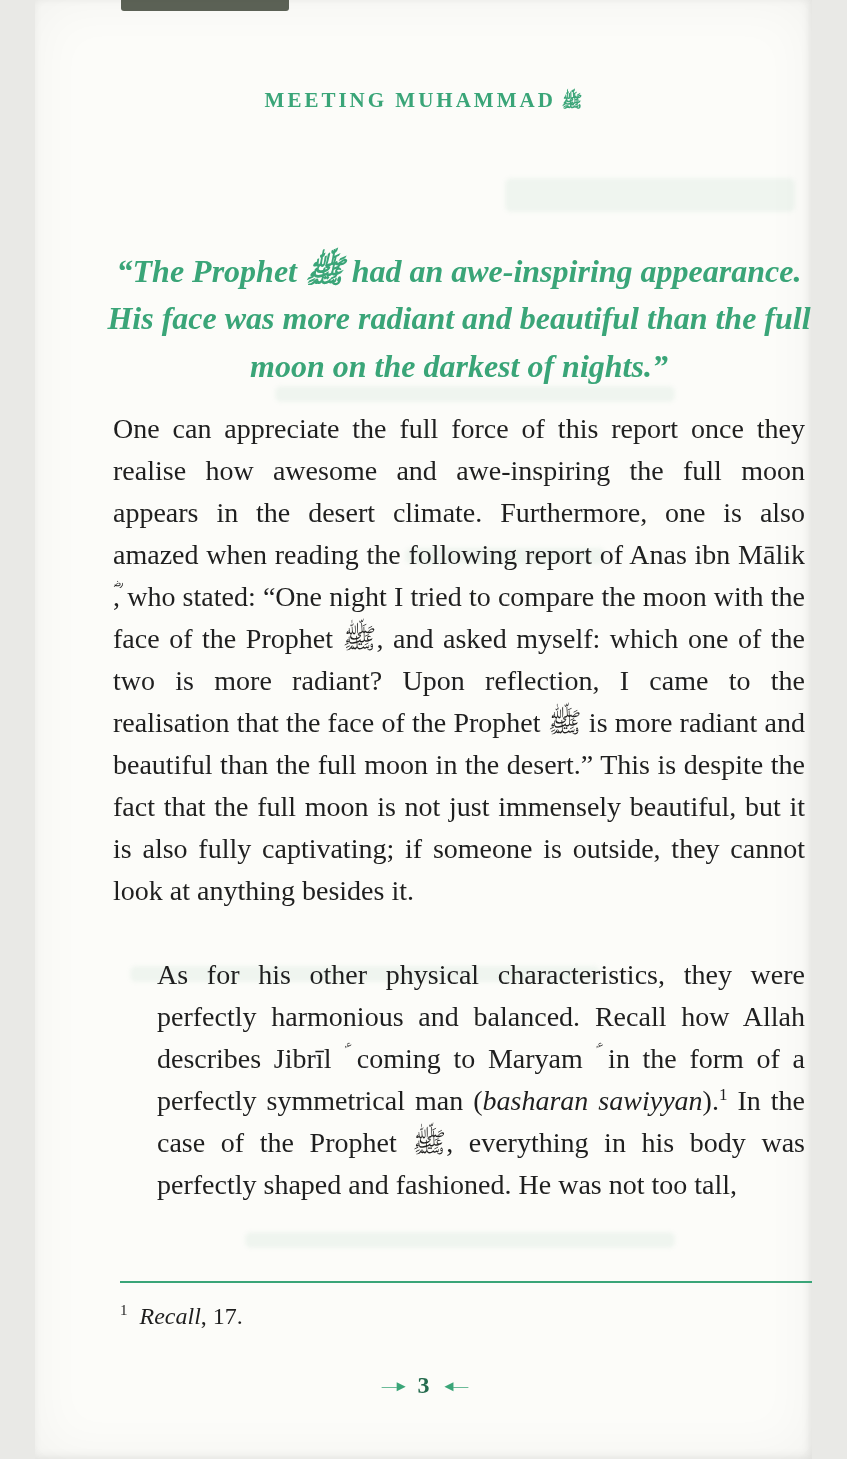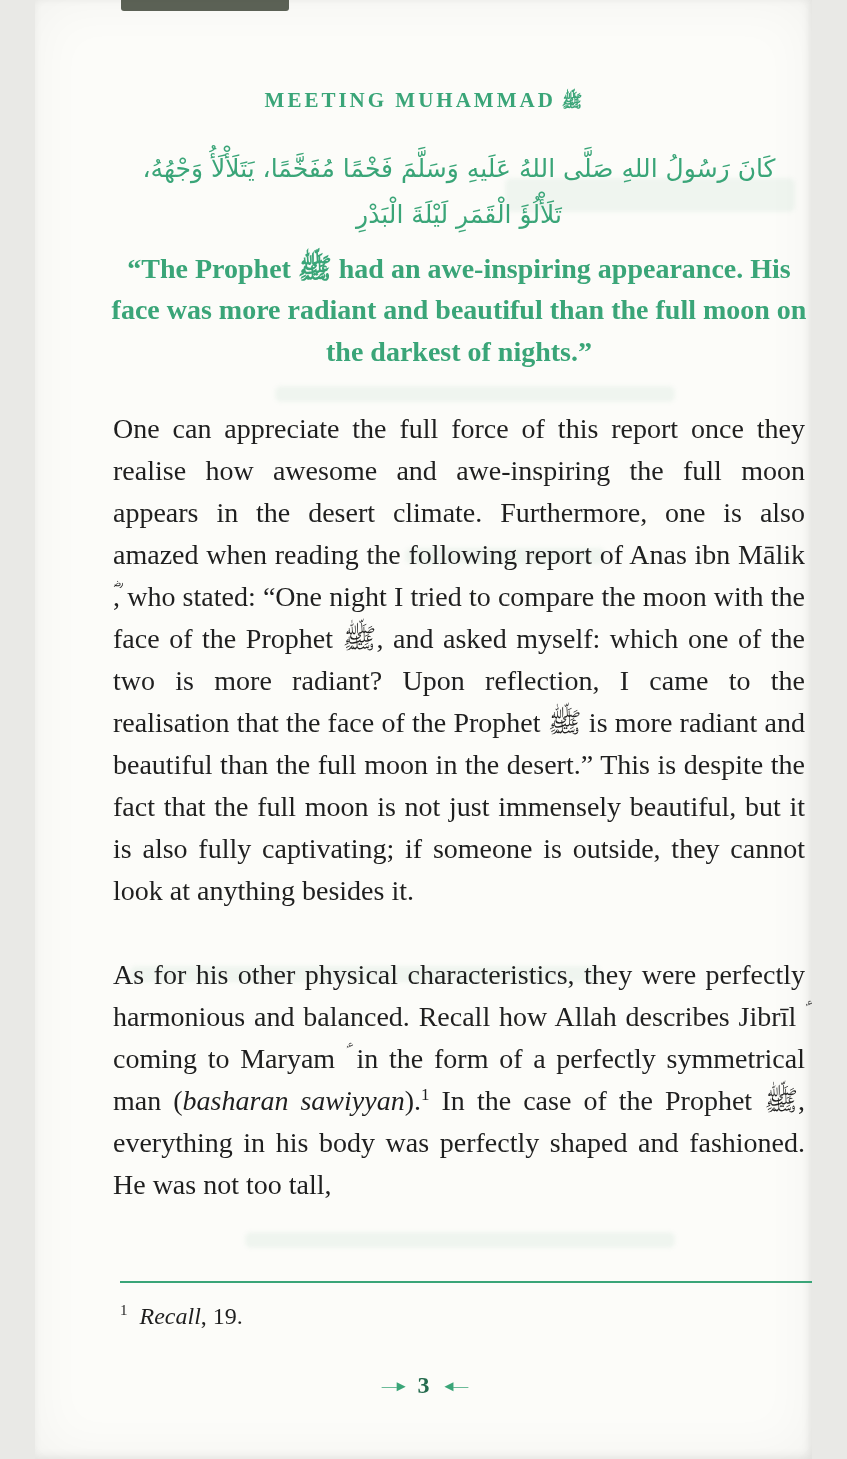--- a/index.html
+++ b/index.html
@@ -72,35 +72,36 @@
     font-size: 25px;
     line-height: 1.85;
   }
 
   .quote {
     position: absolute;
     top: 248px; left: 72px;
     width: 704px;
     text-align: center;
     color: var(--green);
-    font-size: 28px;
+    font-size: 32px;
     font-weight: bold;
+    font-style: italic;
     line-height: 1.48;
   }
 
   .body-text {
     position: absolute;
     top: 408px; left: 78px;
     width: 692px;
     font-size: 28px;
     line-height: 42px;
     text-align: justify;
   }
   .body-text p { margin: 0; }
-  .body-text p + p { margin-top: 42px; }
+  .body-text p + p { margin-top: 42px; margin-left: 44px; }
   .footnote-ref {
     font-size: 17px;
     line-height: 0;
   }
 
   .footnote-rule {
     position: absolute;
     top: 1281px; left: 85px;
     width: 692px;
     margin: 0;
@@ -149,35 +150,31 @@
   <div class="ghost g1"></div>
   <div class="ghost g2"></div>
   <div class="ghost g3"></div>
   <div class="ghost g4"></div>
   <div class="ghost g5"></div>
 
   <header class="chapter-header">
     <span>MEETING MUHAMMAD</span><span class="honorific">ﷺ</span>
   </header>
 
-  <div class="arabic" dir="rtl" lang="ar">
-    <div>كَانَ رَسُولُ اللهِ صَلَّى اللهُ عَلَيهِ وَسَلَّمَ فَخْمًا مُفَخَّمًا، يَتَلَأْلَأُ وَجْهُهُ،</div>
-    <div>تَلَأْلُؤَ الْقَمَرِ لَيْلَةَ الْبَدْرِ</div>
-  </div>
 
   <div class="quote">“The Prophet ﷺ had an awe-inspiring appearance. His face was more radiant and beautiful than the full moon on the darkest of nights.”</div>
 
   <main class="body-text">
     <p>One can appreciate the full force of this report once they realise how awesome and awe-inspiring the full moon appears in the desert climate. Furthermore, one is also amazed when reading the following report of Anas ibn Mālik ؓ, who stated: “One night I tried to compare the moon with the face of the Prophet ﷺ, and asked myself: which one of the two is more radiant? Upon reflection, I came to the realisation that the face of the Prophet ﷺ is more radiant and beautiful than the full moon in the desert.” This is despite the fact that the full moon is not just immensely beautiful, but it is also fully captivating; if someone is outside, they cannot look at anything besides it.</p>
     <p><span>As for his other physical characteristics, they were perfectly harmonious and balanced. Recall how Allah describes Jibrīl ؑ coming to Maryam ؑ in the form of a perfectly symmetrical man (</span><em>basharan sawiyyan</em><span>).</span><sup class="footnote-ref">1</sup><span> In the case of the Prophet ﷺ, everything in his body was perfectly shaped and fashioned. He was not too tall,</span></p>
   </main>
 
   <hr class="footnote-rule">
 
   <div class="footnote">
-    <sup>1</sup><em>Recall</em><span>, 19.</span>
+    <sup>1</sup><em>Recall</em><span>, 17.</span>
   </div>
 
   <footer class="page-footer">
     <span class="arrow">—►</span><span class="page-number">3</span><span class="arrow">◄—</span>
   </footer>
 
 </div>
 
 </body></html>

